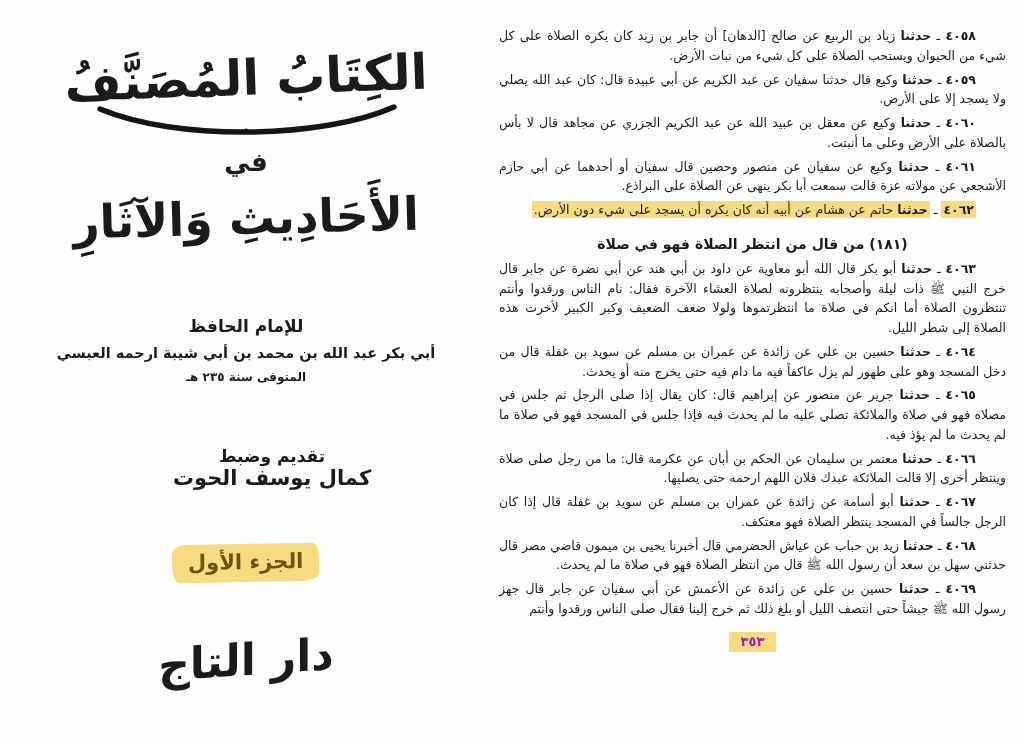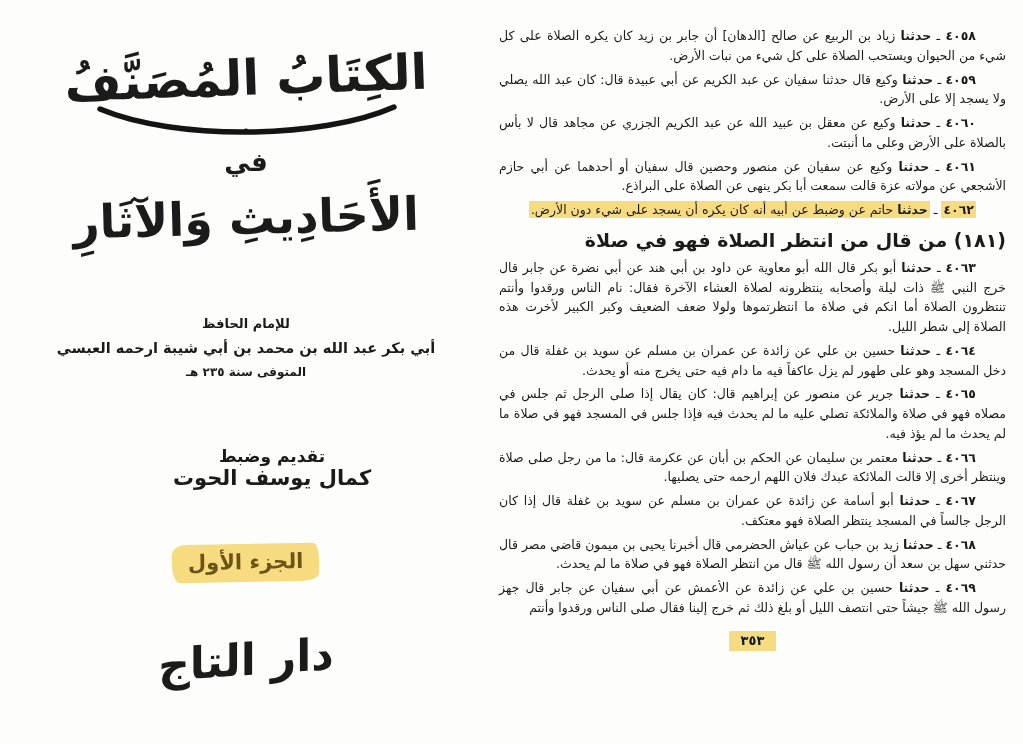--- a/index.html
+++ b/index.html
@@ -23,21 +23,21 @@
     line-height: 1.25;
   }
   .title-flourish { display: block; margin: -6px auto 0 auto; }
   .title-l2 { font-size: 26px; font-weight: bold; margin-top: 10px; }
   .title-l3 {
     font-size: 46px; font-weight: bold; margin-top: 12px;
     transform: rotate(-1.5deg);
     line-height: 1.3;
   }
   .author-block { position: absolute; top: 316px; left: 0; width: 100%; }
-  .author-intro { font-size: 13px; font-weight: bold; }
+  .author-intro { font-size: 17px; font-weight: bold; }
   .author-name  { font-size: 14.5px; font-weight: bold; margin-top: 9px; }
   .author-death { font-size: 12px; font-weight: bold; margin-top: 9px; }
   .editor-block { position: absolute; top: 446px; left: 12px; width: 100%; padding-left: 28px; }
   .editor-intro { font-size: 17px; font-weight: bold; }
   .editor-name  { font-size: 21px; font-weight: bold; margin-top: 0; }
   .volume-wrap { position: absolute; top: 544px; left: 0; width: 100%; }
   .volume-badge {
     display: inline-block;
     background: #f6db80;
     color: #6b5414;
@@ -62,28 +62,28 @@
   .entry {
     font-size: 12.5px; line-height: 1.58;
     text-align: justify;
     text-indent: 30px;
     margin-bottom: 4px;
   }
   .entry .num { font-weight: bold; }
   .entry b { font-weight: bold; }
   .entry .mark { background: #f6db80; padding: 1px 2px; box-decoration-break: clone; -webkit-box-decoration-break: clone; }
   .section-heading {
-    font-size: 19px; font-weight: bold; 
-    text-indent: 0; margin: 9px 0 7px 0;
+    font-size: 14px; font-weight: bold; text-align: center;
+    text-indent: 0; margin: 16px 0 7px 0;
   }
   .page-num-wrap { text-align: center; margin-top: 12px; }
   .page-num {
     display: inline-block;
     background: #f6db80;
-    color: #0f172a;
+    color: #a21caf;
     font-size: 13px; font-weight: bold;
     padding: 2px 12px 3px 12px;
   }
 </style>
 </head>
 <body>
 
 <div class="spread">
 
   <div class="page-left">
@@ -116,21 +116,21 @@
       <span class="publisher">دار التاج</span>
     </div>
   </div>
 
   <div class="page-right">
     <div class="hadith-column">
         <p class="entry"><span class="num">٤٠٥٨</span><span> ـ </span><b>حدثنا</b><span> زياد بن الربيع عن صالح [الدهان] أن جابر بن زيد كان يكره الصلاة على كل شيء من الحيوان ويستحب الصلاة على كل شيء من نبات الأرض.</span></p>
         <p class="entry"><span class="num">٤٠٥٩</span><span> ـ </span><b>حدثنا</b><span> وكيع قال حدثنا سفيان عن عبد الكريم عن أبي عبيدة قال: كان عبد الله يصلي ولا يسجد إلا على الأرض.</span></p>
         <p class="entry"><span class="num">٤٠٦٠</span><span> ـ </span><b>حدثنا</b><span> وكيع عن معقل بن عبيد الله عن عبد الكريم الجزري عن مجاهد قال لا بأس بالصلاة على الأرض وعلى ما أنبتت.</span></p>
         <p class="entry"><span class="num">٤٠٦١</span><span> ـ </span><b>حدثنا</b><span> وكيع عن سفيان عن منصور وحصين قال سفيان أو أحدهما عن أبي حازم الأشجعي عن مولاته عزة قالت سمعت أبا بكر ينهى عن الصلاة على البراذع.</span></p>
-        <p class="entry hl"><span class="num mark">٤٠٦٢</span><span> ـ </span><span class="mark"><b>حدثنا</b><span> حاتم عن وضبط عن أبيه أنه كان يكره أن يسجد على شيء دون الأرض.</span></span></p>
+        <p class="entry hl"><span class="num mark">٤٠٦٢</span><span> ـ </span><span class="mark"><b>حدثنا</b><span> حاتم عن هشام عن أبيه أنه كان يكره أن يسجد على شيء دون الأرض.</span></span></p>
         <div class="section-heading">(١٨١) من قال من انتظر الصلاة فهو في صلاة</div>
         <p class="entry"><span class="num">٤٠٦٣</span><span> ـ </span><b>حدثنا</b><span> أبو بكر قال الله أبو معاوية عن داود بن أبي هند عن أبي نضرة عن جابر قال خرج النبي ﷺ ذات ليلة وأصحابه ينتظرونه لصلاة العشاء الآخرة فقال: نام الناس ورقدوا وأنتم تنتظرون الصلاة أما انكم في صلاة ما انتظرتموها ولولا ضعف الضعيف وكبر الكبير لأخرت هذه الصلاة إلى شطر الليل.</span></p>
         <p class="entry"><span class="num">٤٠٦٤</span><span> ـ </span><b>حدثنا</b><span> حسين بن علي عن زائدة عن عمران بن مسلم عن سويد بن غفلة قال من دخل المسجد وهو على طهور لم يزل عاكفاً فيه ما دام فيه حتى يخرج منه أو يحدث.</span></p>
         <p class="entry"><span class="num">٤٠٦٥</span><span> ـ </span><b>حدثنا</b><span> جرير عن منصور عن إبراهيم قال: كان يقال إذا صلى الرجل ثم جلس في مصلاه فهو في صلاة والملائكة تصلي عليه ما لم يحدث فيه فإذا جلس في المسجد فهو في صلاة ما لم يحدث ما لم يؤذ فيه.</span></p>
         <p class="entry"><span class="num">٤٠٦٦</span><span> ـ </span><b>حدثنا</b><span> معتمر بن سليمان عن الحكم بن أبان عن عكرمة قال: ما من رجل صلى صلاة وينتظر أخرى إلا قالت الملائكة عبدك فلان اللهم ارحمه حتى يصليها.</span></p>
         <p class="entry"><span class="num">٤٠٦٧</span><span> ـ </span><b>حدثنا</b><span> أبو أسامة عن زائدة عن عمران بن مسلم عن سويد بن غفلة قال إذا كان الرجل جالساً في المسجد ينتظر الصلاة فهو معتكف.</span></p>
         <p class="entry"><span class="num">٤٠٦٨</span><span> ـ </span><b>حدثنا</b><span> زيد بن حباب عن عياش الحضرمي قال أخبرنا يحيى بن ميمون قاضي مصر قال حدثني سهل بن سعد أن رسول الله ﷺ قال من انتظر الصلاة فهو في صلاة ما لم يحدث.</span></p>
         <p class="entry"><span class="num">٤٠٦٩</span><span> ـ </span><b>حدثنا</b><span> حسين بن علي عن زائدة عن الأعمش عن أبي سفيان عن جابر قال جهز رسول الله ﷺ جيشاً حتى انتصف الليل أو بلغ ذلك ثم خرج إلينا فقال صلى الناس ورقدوا وأنتم</span></p>
       </div>
     <div class="page-num-wrap">

